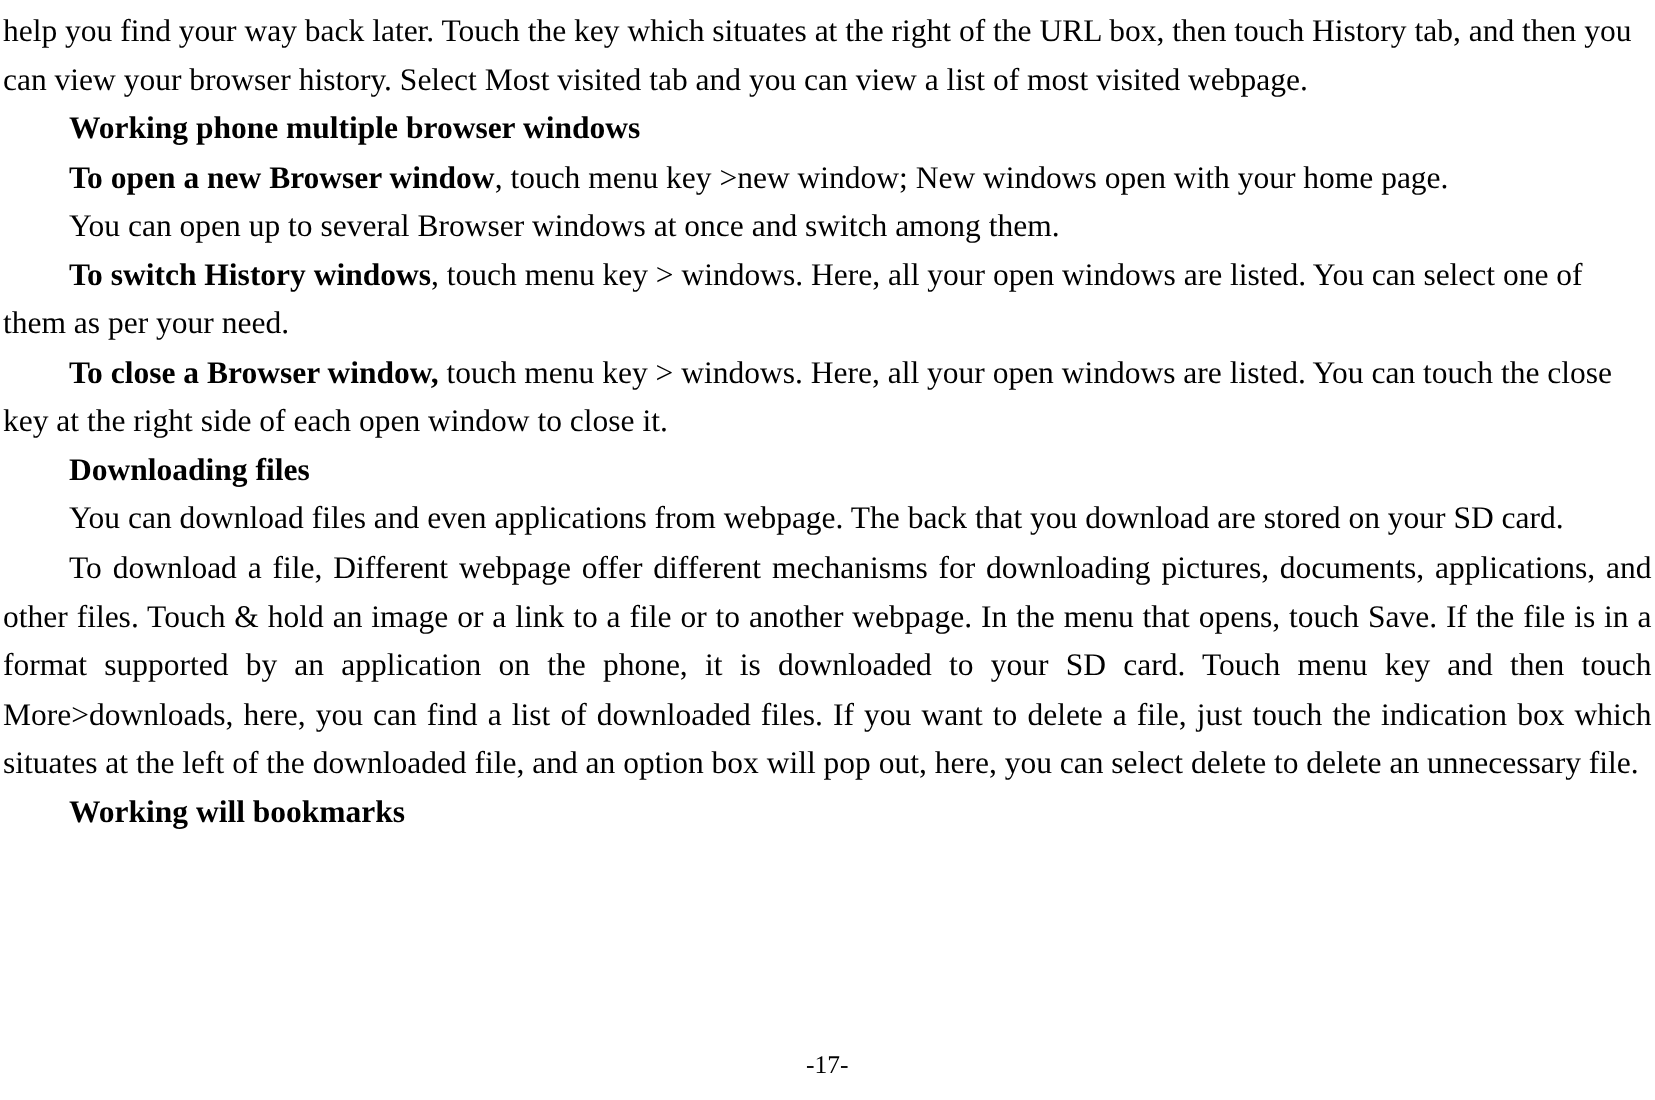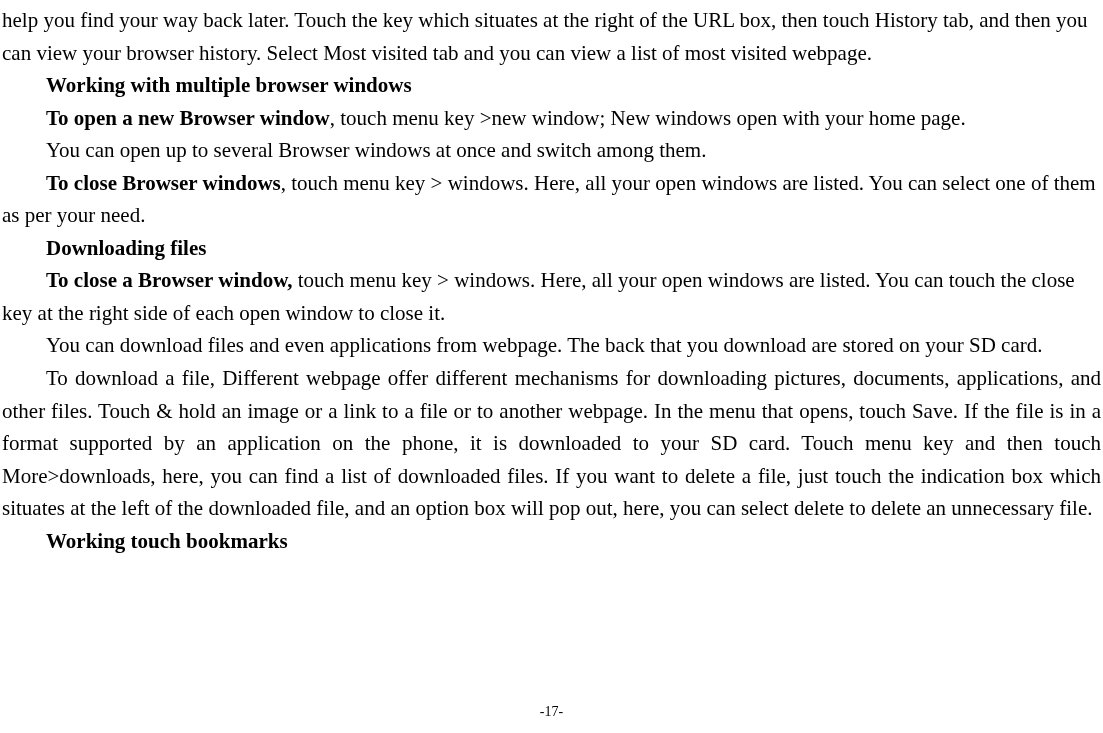--- a/index.html
+++ b/index.html
@@ -33,41 +33,41 @@
     }
     .justify {
       text-align: justify;
     }
     .page-number {
       position: absolute;
       bottom: 10px;
       left: 0;
       right: 0;
       text-align: center;
-      font-size: 14px;
+      font-size: 17px;
     }
   </style>
 </head>
 <body>
 
 <div class="content">
   <p class="para">help you find your way back later. Touch the key which situates at the right of the URL box, then touch History tab, and then you can view your browser history. Select Most visited tab and you can view a list of most visited webpage.</p>
 
-  <p class="para indent bold">Working with multiple browser windows</p>
+  <p class="para indent bold">Working phone multiple browser windows</p>
 
   <p class="para indent"><span class="bold">To open a new Browser window</span><span>, touch menu key &gt;new window; New windows open with your home page.</span></p>
 
   <p class="para indent">You can open up to several Browser windows at once and switch among them.</p>
 
-  <p class="para indent"><span class="bold">To close Browser windows</span><span>, touch menu key &gt; windows. Here, all your open windows are listed. You can select one of them as per your need.</span></p>
+  <p class="para indent"><span class="bold">To switch History windows</span><span>, touch menu key &gt; windows. Here, all your open windows are listed. You can select one of them as per your need.</span></p>
+
+  <p class="para indent"><span class="bold">To close a Browser window, </span><span>touch menu key &gt; windows. Here, all your open windows are listed. You can touch the close key at the right side of each open window to close it.</span></p>
 
   <p class="para indent bold">Downloading files</p>
-
-  <p class="para indent"><span class="bold">To close a Browser window, </span><span>touch menu key &gt; windows. Here, all your open windows are listed. You can touch the close key at the right side of each open window to close it.</span></p>
 
   <p class="para indent">You can download files and even applications from webpage. The back that you download are stored on your SD card.</p>
 
   <p class="para indent justify">To download a file, Different webpage offer different mechanisms for downloading pictures, documents, applications, and other files. Touch &amp; hold an image or a link to a file or to another webpage. In the menu that opens, touch Save. If the file is in a format supported by an application on the phone, it is downloaded to your SD card. Touch menu key and then touch More&gt;downloads, here, you can find a list of downloaded files. If you want to delete a file, just touch the indication box which situates at the left of the downloaded file, and an option box will pop out, here, you can select delete to delete an unnecessary file.</p>
 
-  <p class="para indent bold">Working touch bookmarks</p>
+  <p class="para indent bold">Working will bookmarks</p>
 </div>
 
 <div class="page-number">-17-</div>
 
 </body></html>

